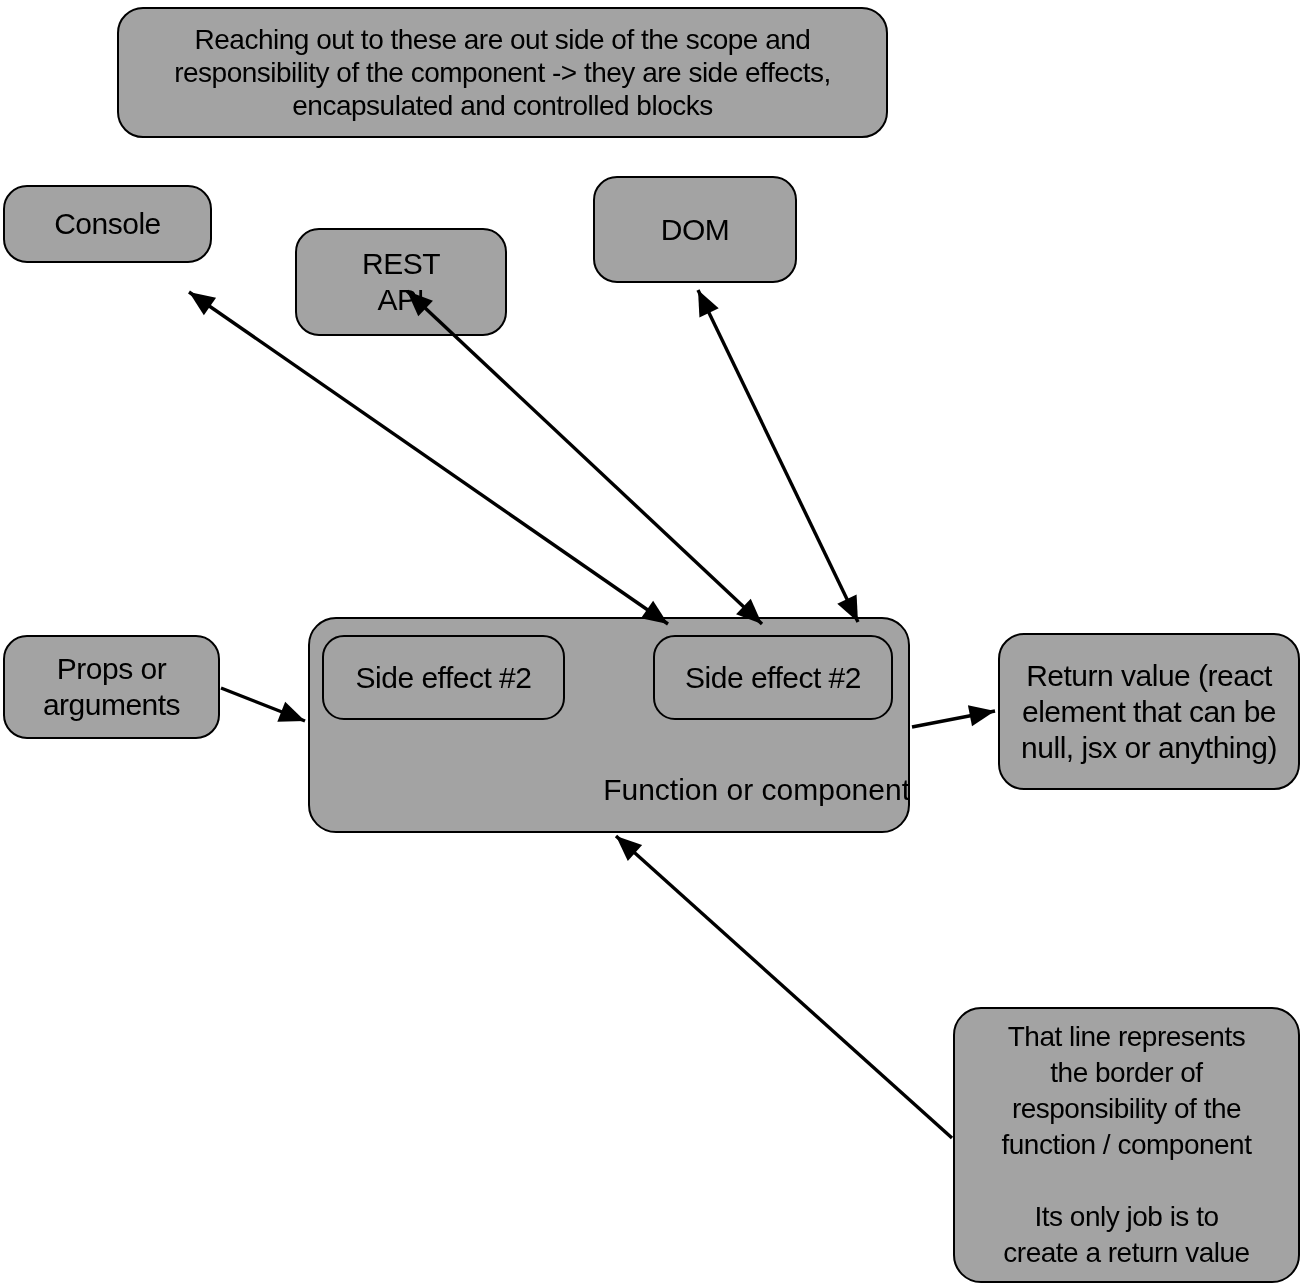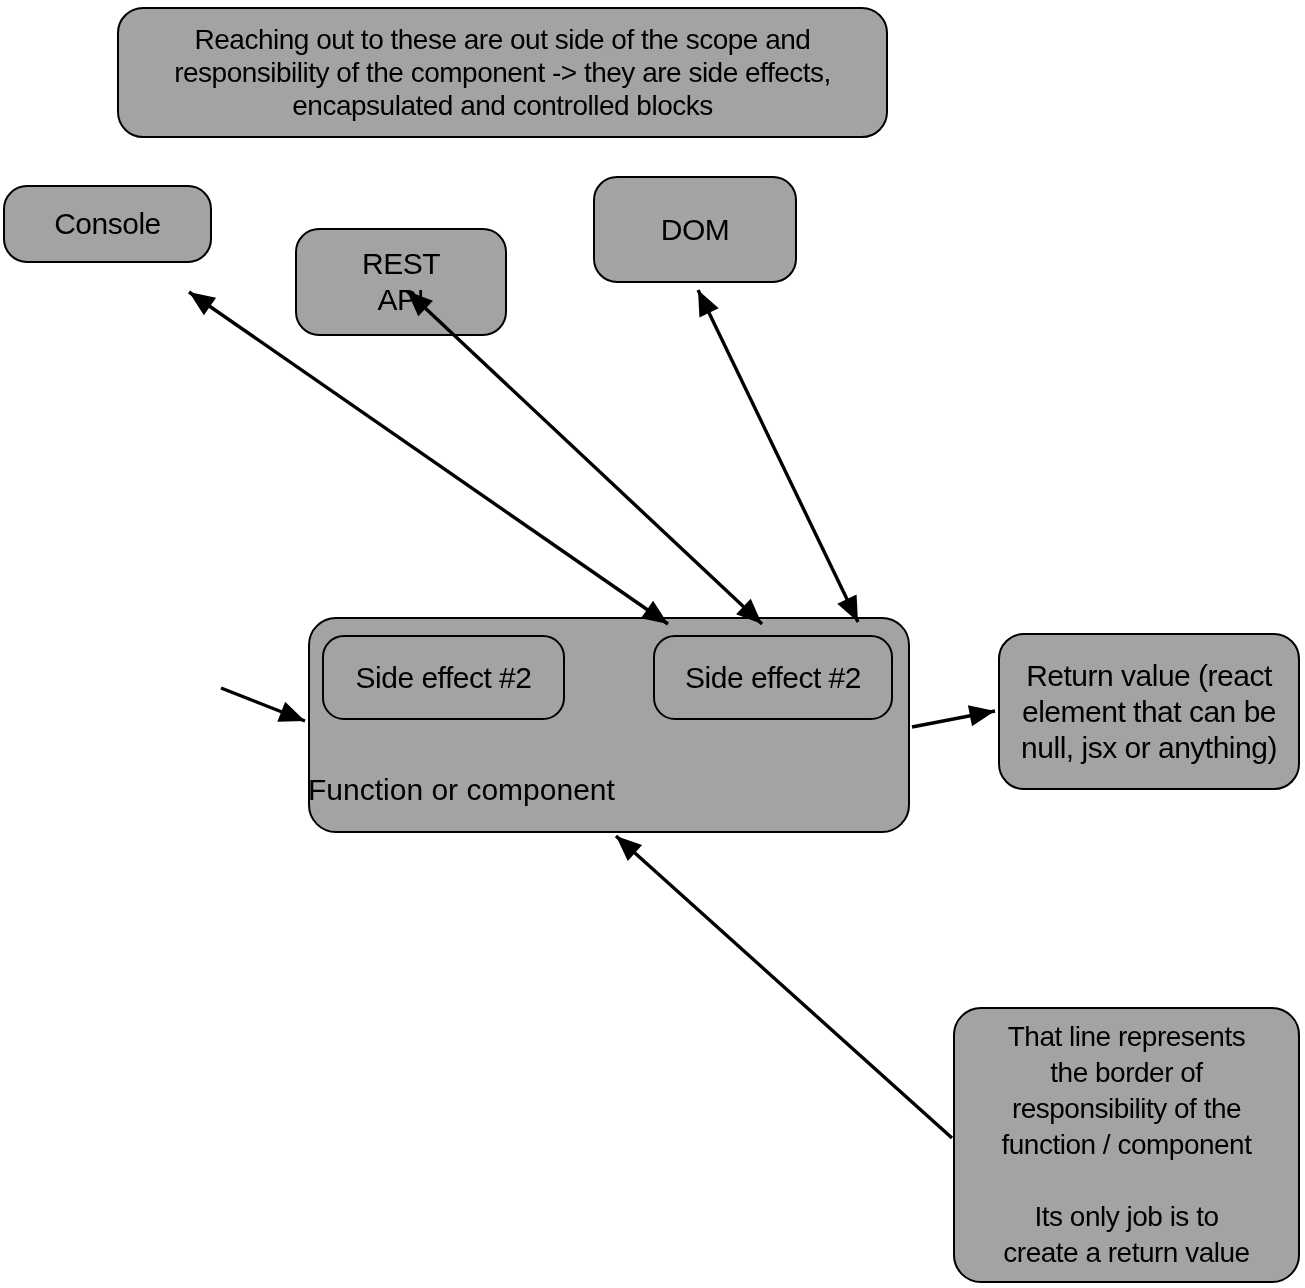--- a/index.html
+++ b/index.html
@@ -55,21 +55,21 @@
   .function-box  { left: 308px; top: 617px;  width: 602px; height: 216px; border-radius: 28px; }
   .se-left-box   { left: 322px; top: 635px;  width: 243px; height: 85px;  border-radius: 22px; }
   .se-right-box  { left: 653px; top: 635px;  width: 240px; height: 85px;  border-radius: 22px; }
   .return-box    { left: 998px; top: 633px;  width: 302px; height: 157px; border-radius: 26px; }
   .note-bottom   { left: 953px; top: 1007px; width: 347px; height: 276px; border-radius: 28px; }
   .function-label {
     position: absolute;
     left: 308px;
     top: 772px;
     width: 602px;
-    text-align: left;
+    text-align: right;
     z-index: 1;
   }
   .arrows {
     position: absolute;
     left: 0;
     top: 0;
     width: 1305px;
     height: 1288px;
     z-index: 2;
     pointer-events: none;
@@ -90,20 +90,24 @@
     <span class="txt">Console</span>
   </div>
   <div class="box rest-box label-size">
     <span class="txt">REST
 API</span>
   </div>
   <div class="box dom-box label-size">
     <span class="txt">DOM</span>
   </div>
 
+  <div class="box props-box label-size">
+    <span class="txt">Props or
+arguments</span>
+  </div>
 
   <div class="box function-box"></div>
   <div class="function-label label-size">
     <span class="txt">Function or component</span>
   </div>
   <div class="box se-left-box label-size">
     <span class="txt">Side effect #2</span>
   </div>
   <div class="box se-right-box label-size">
     <span class="txt">Side effect #2</span>

